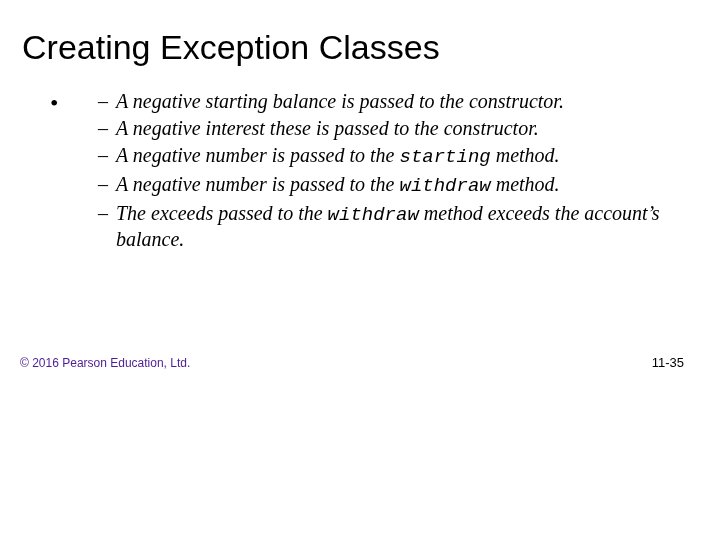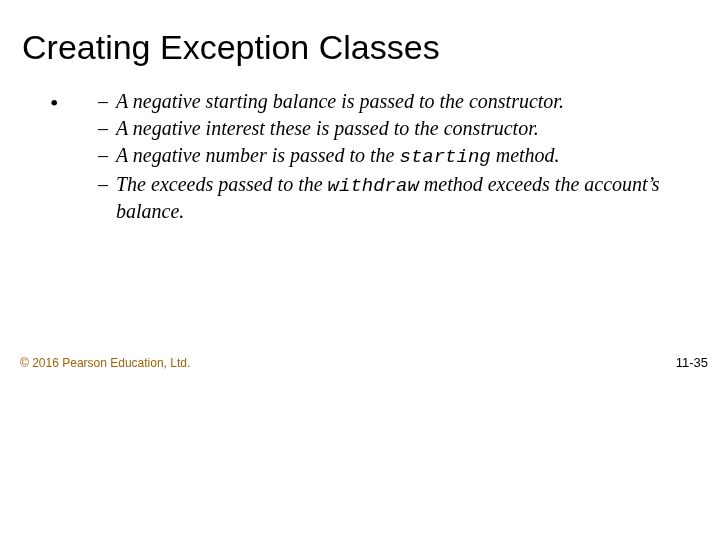--- a/index.html
+++ b/index.html
@@ -72,25 +72,25 @@
   .code {
     font-family: "Courier New", Courier, monospace;
     font-size: 19px;
   }
   .footer-left {
     position: absolute;
     left: 20px;
     bottom: 18px;
     font-family: Arial, Helvetica, sans-serif;
     font-size: 12px;
-    color: #a16207;
+    color: #4c1d95;
   }
   .footer-right {
     position: absolute;
-    right: 12px;
+    right: 36px;
     bottom: 18px;
     font-family: Arial, Helvetica, sans-serif;
     font-size: 13px;
     color: #000;
   }
 </style>
 </head>
 <body>
 
 <div class="slide">
@@ -104,20 +104,23 @@
           <li>
             <span>A negative starting balance is passed to the constructor.</span>
           </li>
           <li>
             <span>A negative interest these is passed to the constructor.</span>
           </li>
           <li>
             <span>A negative number is passed to the </span><span class="code">starting</span><span> method.</span>
           </li>
           <li>
+            <span>A negative number is passed to the </span><span class="code">withdraw</span><span> method.</span>
+          </li>
+          <li>
             <span>The exceeds passed to the </span><span class="code">withdraw</span><span> method exceeds the account’s balance.</span>
           </li>
         </ul>
       </li>
     </ul>
   </div>
 
   <div class="footer-left">© 2016 Pearson Education, Ltd.</div>
   <div class="footer-right">11-35</div>
 

